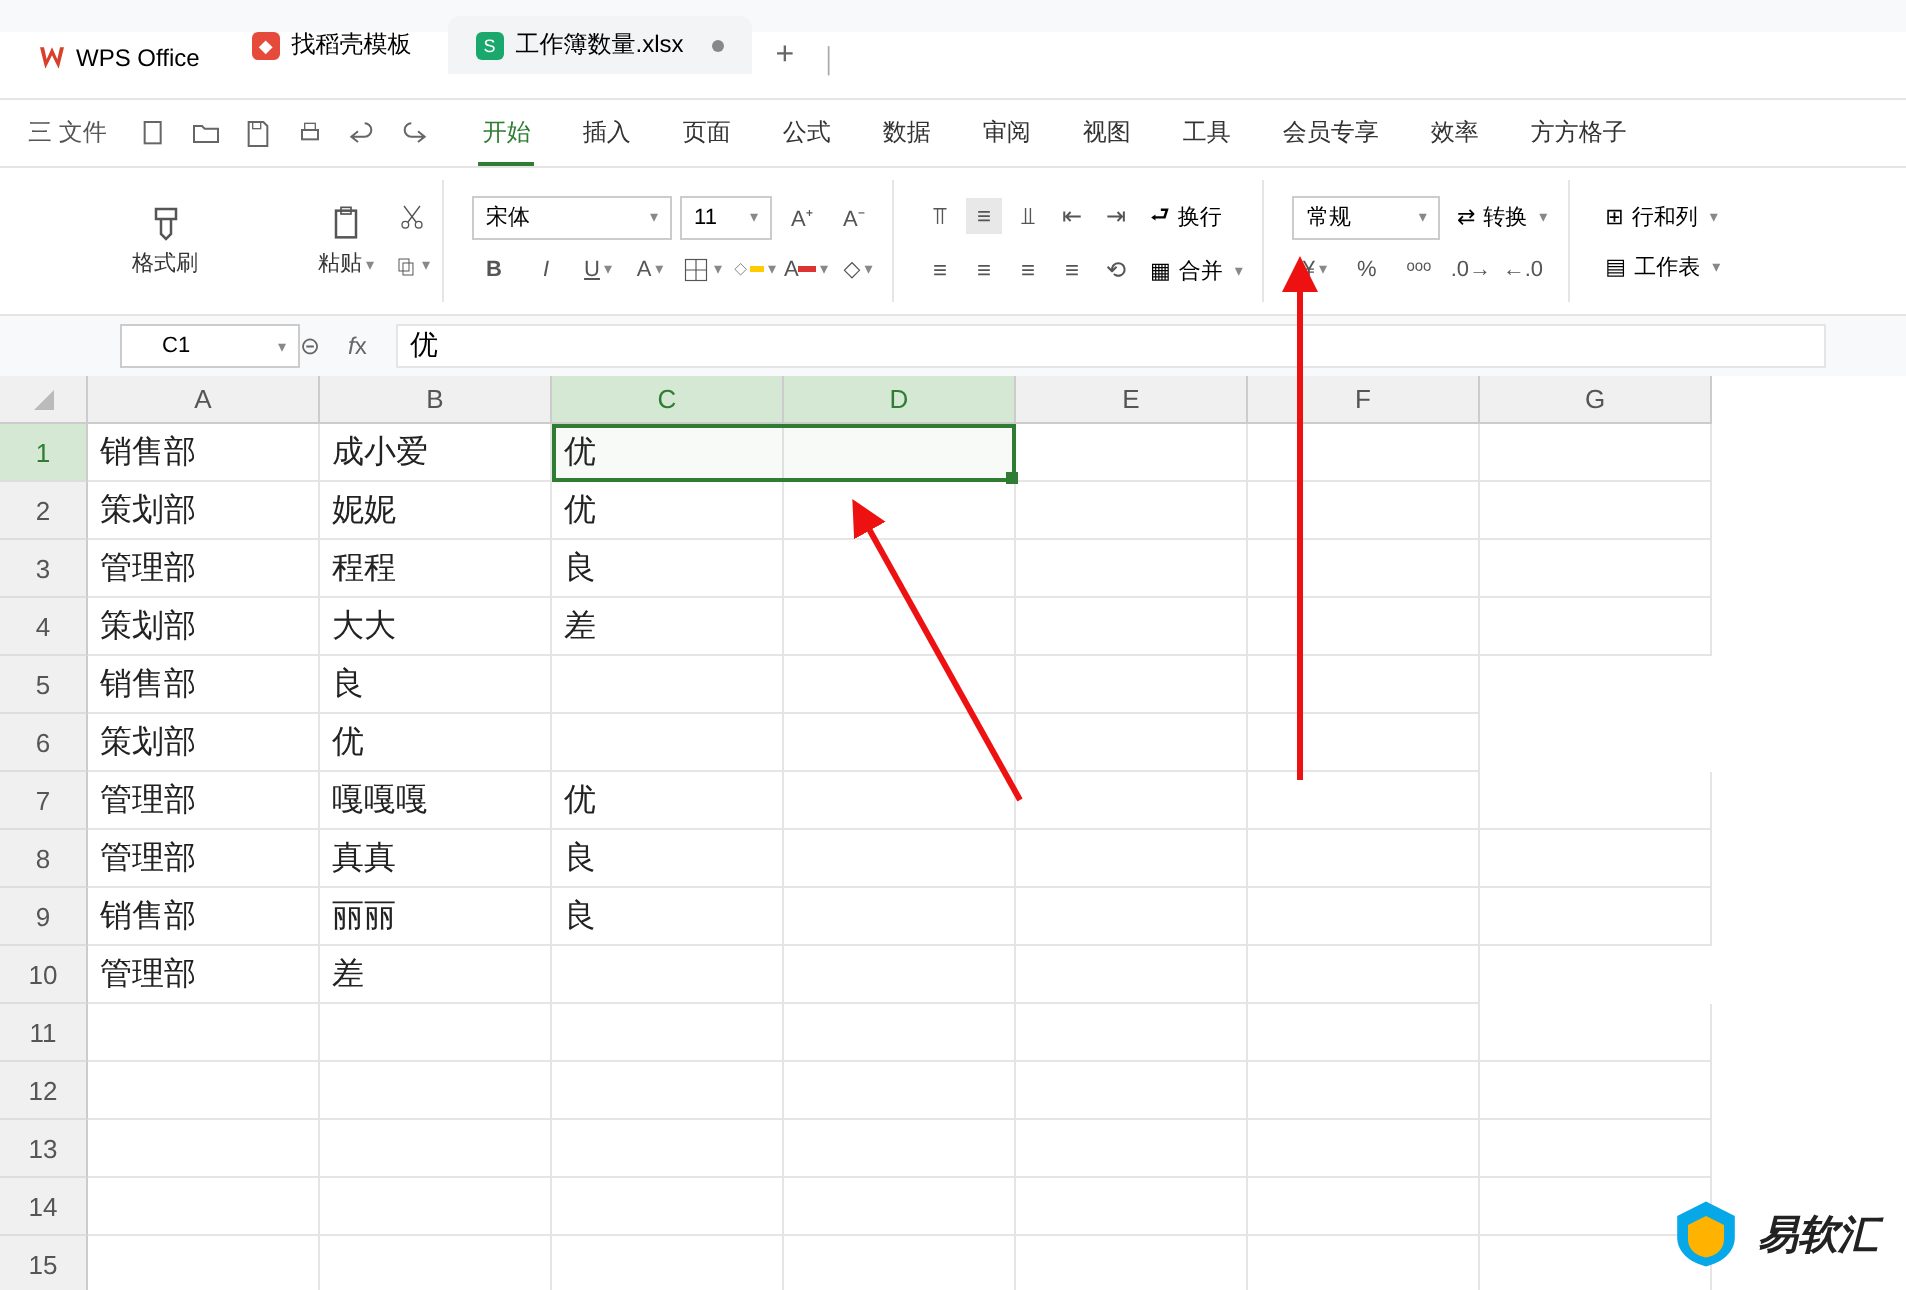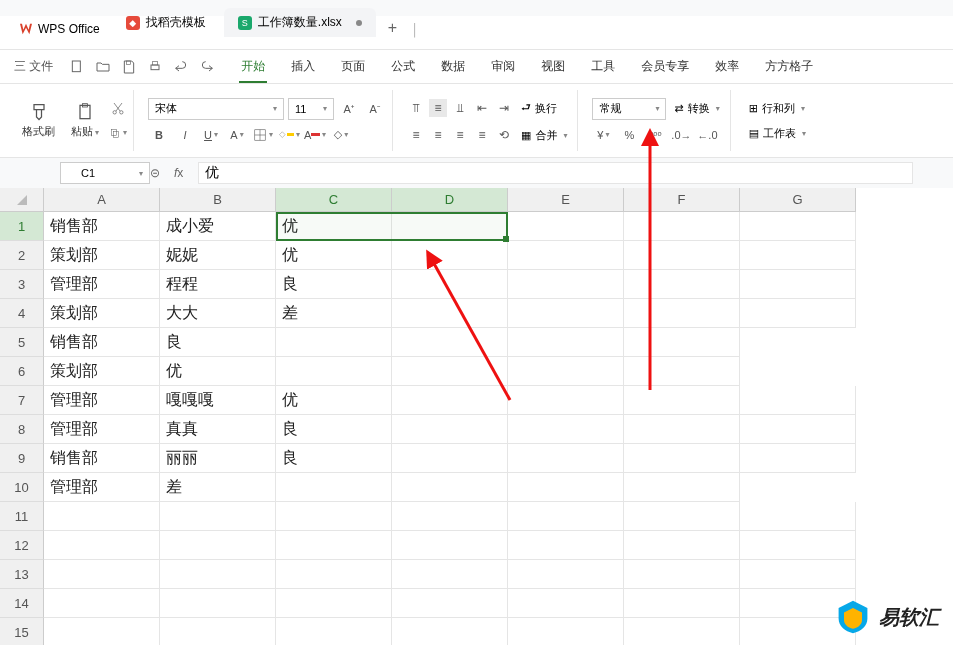--- a/index.html
+++ b/index.html
@@ -22,26 +22,26 @@
 .menu-icon { width: 16px; height: 16px; color: #666; }
 .menu-tabs { display: flex; gap: 2px; }
 .menu-tab { padding: 8px 12px; color: #333; position: relative; }
 .menu-tab.active { color: #2e7d32; }
 .menu-tab.active::after { content: ''; position: absolute; bottom: 0; left: 10px; right: 10px; height: 2px; background: #2e7d32; }
 
 
 .ribbon { height: 74px; background: #fff; display: flex; padding: 6px 10px; gap: 8px; border-bottom: 1px solid #e5e5e5; }
 .ribbon-group { display: flex; gap: 4px; padding: 0 6px; border-right: 1px solid #e5e5e5; align-items: center; }
 .ribbon-group:last-child { border-right: none; }
-.rbtn-stack { display: flex; flex-direction: column; align-items: center; gap: 2px; padding: 2px 6px; }
+.rbtn-stack { display: flex; flex-direction: column; align-items: center; gap: 2px; padding: 2px 6px; margin-left: 44px; }
 .rbtn-stack .icon { width: 20px; height: 20px; }
 .rbtn-label { font-size: 11px; color: #333; }
 .rcol { display: flex; flex-direction: column; gap: 6px; justify-content: center; }
 .rrow { display: flex; gap: 4px; align-items: center; }
-.font-select { width: 136px; height: 22px; border: 1px solid #ccc; padding: 0 6px; font-size: 11px; display: flex; align-items: center; justify-content: space-between; }
+.font-select { width: 100px; height: 22px; border: 1px solid #ccc; padding: 0 6px; font-size: 11px; display: flex; align-items: center; justify-content: space-between; }
 .size-select { width: 46px; height: 22px; border: 1px solid #ccc; padding: 0 6px; font-size: 11px; display: flex; align-items: center; justify-content: space-between; }
 .ribbon-icon { width: 18px; height: 18px; display: inline-flex; align-items: center; justify-content: center; color: #555; }
 .ribbon-small { width: 22px; height: 18px; display: inline-flex; align-items: center; justify-content: center; color: #555; font-size: 11px; }
 .dd { font-size: 8px; color: #888; margin-left: 2px; }
 .fmt-select { width: 74px; height: 22px; border: 1px solid #ccc; padding: 0 6px; font-size: 11px; display: flex; align-items: center; justify-content: space-between; }
 .rbtn-wide { display: flex; align-items: center; gap: 4px; padding: 2px 4px; font-size: 11px; }
 
 
 .fbar { height: 30px; background: #f8f9fa; display: flex; align-items: center; padding: 4px 40px 4px 60px; }
 .namebox { width: 90px; height: 22px; border: 1px solid #ccc; background: #fff; display: flex; align-items: center; justify-content: space-between; padding: 0 6px 0 20px; font-size: 11px; }

